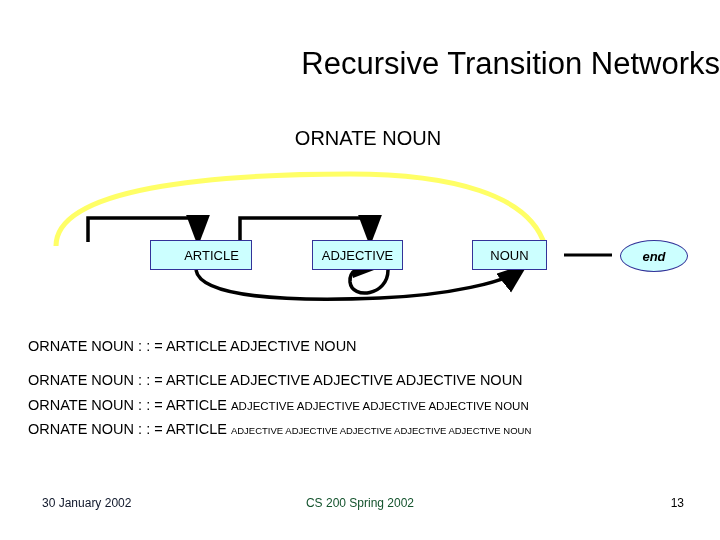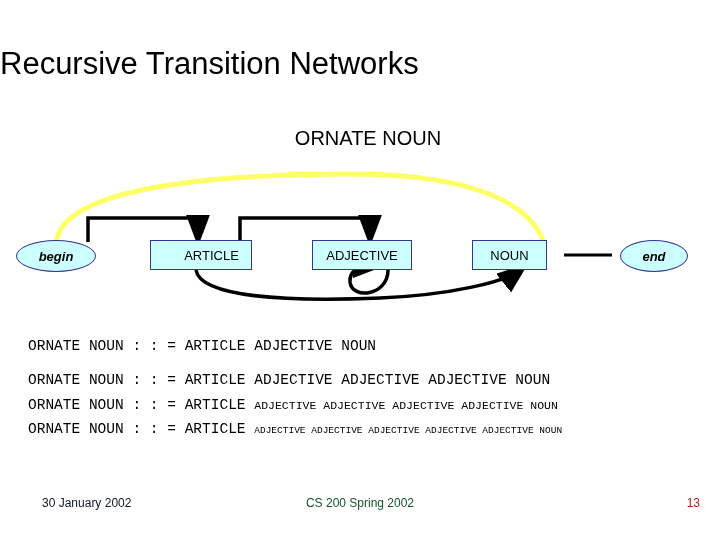--- a/index.html
+++ b/index.html
@@ -18,21 +18,21 @@
     position: absolute;
     left: 0; top: 0;
     width: 720px;
     height: 540px;
   }
   .title {
     position: absolute;
     left: 0;
     top: 46px;
     width: 720px;
-    text-align: left;
+    text-align: right;
     font-size: 31px;
     color: #000000;
     letter-spacing: 0px;
     white-space: nowrap;
   }
   .subtitle {
     position: absolute;
     left: 0;
     top: 127px;
     width: 720px;
@@ -62,42 +62,41 @@
     z-index: 4;
   }
   .node.ellipse {
     border-radius: 50%;
     font-style: italic;
     font-weight: bold;
     font-size: 13px;
   }
   .node-begin { left: 16px;  top: 70px; width: 80px;  height: 32px; }
   .node-article   { left: 150px; top: 70px; width: 102px; height: 30px; padding-left: 21px; }
-  .node-adjective { left: 312px; top: 70px; width: 100px; height: 30px; }
+  .node-adjective { left: 312px; top: 70px; width: 91px; height: 30px; }
   .node-noun      { left: 472px; top: 70px; width: 75px;  height: 30px; }
   .node-end   { left: 620px; top: 70px; width: 68px;  height: 32px; }
   .edges {
     position: absolute;
     left: 0; top: 0;
     width: 720px;
     height: 150px;
     z-index: 2;
   }
   
   .rules {
     position: absolute;
     left: 28px;
     top: 338px;
     width: 680px;
   }
   .rule {
     color: #000000;
     white-space: nowrap;
     line-height: 1.05;
-    font-family: Liberation Mono, monospace;
   }
   .rule .head { font-size: 14.5px; }
   .rule .tail { font-size: 14.5px; margin-top: 28px; }
   .r1 { margin-bottom: 17px; }
   .r2 { margin-bottom: 17px; }
   .r3 { margin-bottom: 8px; }
   .r4 { margin-bottom: 8px; }
   .r5 { margin-bottom: 0px; }
   .r4 .tail { font-size: 11.5px; }
   .r5 .tail { font-size: 9.5px; }
@@ -113,24 +112,24 @@
     position: absolute;
     left: 0;
     top: 496px;
     width: 720px;
     text-align: center;
     font-size: 12px;
     color: #14532d;
   }
   .footer-page {
     position: absolute;
-    right: 20px;
+    right: 36px;
     top: 496px;
     font-size: 12px;
-    color: #b91c1c;
+    color: #000000;
   }
 </style>
 </head>
 <body>
 
 <div class="slide">
 
   <div class="title">Recursive Transition Networks</div>
   <div class="subtitle">ORNATE NOUN</div>
 
@@ -149,23 +148,20 @@
 
       <path d="M 240,70 L 240,48 L 370,48 L 370,66" fill="none" stroke="#000000" stroke-width="3.5" marker-end="url(#arrowblack)"></path>
 
       <path d="M 388,100 C 388,126 352,130 350,112 C 349,100 360,96 374,96" fill="none" stroke="#000000" stroke-width="3.5" marker-end="url(#arrowblack)"></path>
 
       <path d="M 196,100 C 200,126 280,132 380,128 C 450,125 505,112 520,100" fill="none" stroke="#000000" stroke-width="3.5" marker-end="url(#arrowblack)"></path>
 
       <path d="M 564,85 L 612,85" fill="none" stroke="#000000" stroke-width="3"></path>
     </svg>
 
-    <div class="node ellipse node-begin">
-      <span>begin</span>
-    </div>
     <div class="node node-article">
       <span>ARTICLE</span>
     </div>
     <div class="node node-adjective">
       <span>ADJECTIVE</span>
     </div>
     <div class="node node-noun">
       <span>NOUN</span>
     </div>
     <div class="node ellipse node-end">

